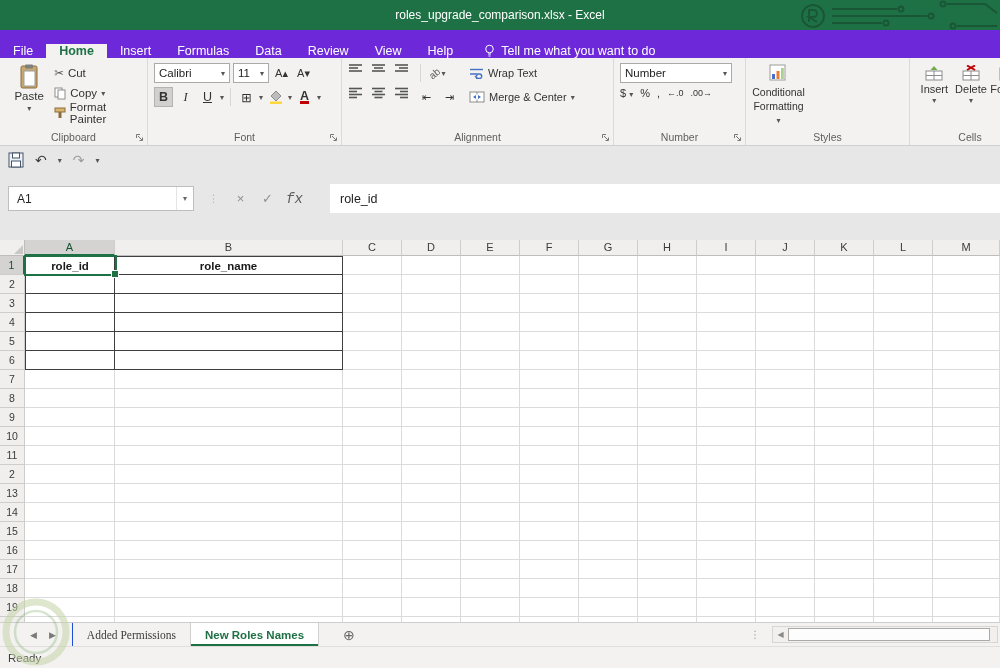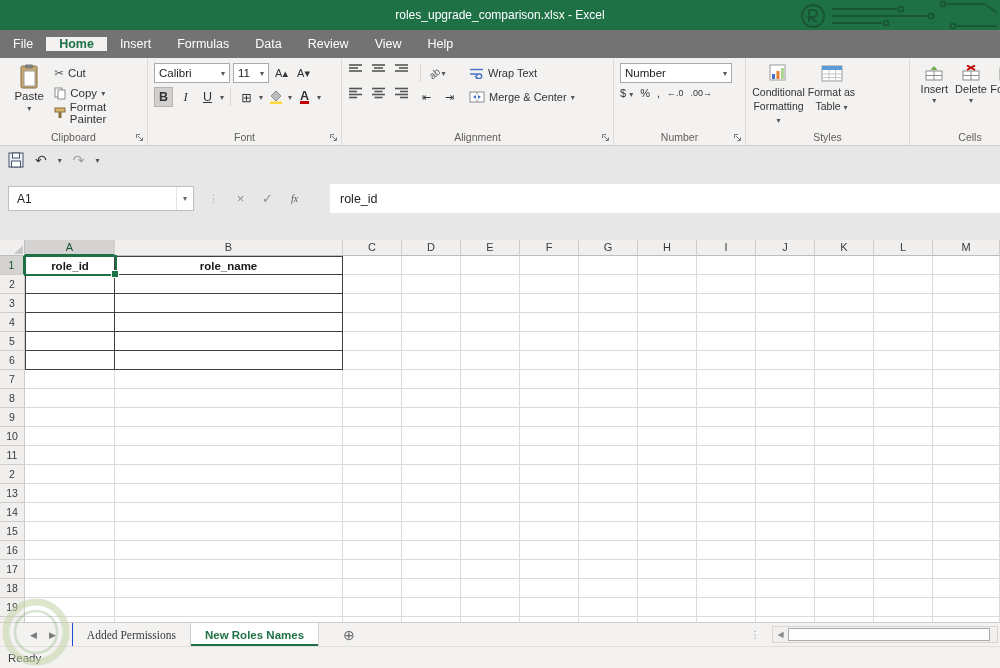--- a/index.html
+++ b/index.html
@@ -5,21 +5,21 @@
   *{box-sizing:border-box;margin:0;padding:0;}
   html,body{width:1000px;height:668px;}
   body{position:relative;overflow:hidden;background:#e7e7e7;font-family:"Liberation Sans",sans-serif;cursor:default;}
 
   
   .titlebar{position:absolute;top:0;left:0;width:100%;height:30px;background:#1e7145;}
   .title{position:absolute;top:0;left:0;width:100%;text-align:center;line-height:30px;color:#fff;font-size:12px;}
   .circuit{position:absolute;top:0;right:0;}
 
   
-  .menubar{position:absolute;top:30px;left:0;width:100%;height:28px;background:#737373;display:flex;align-items:center;}
+  .menubar{position:absolute;top:30px;left:0;width:100%;height:28px;background:#6d28d9;display:flex;align-items:flex-end;}
   .mtab{padding:0 13px;display:flex;align-items:center;color:#fff;font-size:12.5px;}
   .mtab.active{background:#f3f2f1;color:#1e7145;font-weight:bold;}
   .tellme{display:flex;align-items:center;gap:6px;color:#fff;font-size:12.5px;margin-left:18px;}
 
   
   .ribbon{position:absolute;top:58px;left:0;width:1030px;height:88px;background:#f3f2f1;border-bottom:1px solid #d0cece;display:flex;}
   .rgroup{position:relative;height:100%;border-right:1px solid #dcdad8;padding:5px 4px 17px 6px;flex:none;}
   .glabel{position:absolute;bottom:2px;left:0;right:0;text-align:center;font-size:10.5px;color:#605e5c;}
   .launcher{position:absolute;bottom:3px;right:3px;}
   .rrow{display:flex;align-items:center;gap:4px;height:20px;font-size:11.5px;color:#333;}
@@ -50,21 +50,21 @@
   .qat .glyph{font-size:14px;color:#3b3b3b;}
   .qat .disabled{color:#9d9b99;}
 
   
   .namebox{position:absolute;top:186px;left:8px;width:186px;height:25px;background:#fff;border:1px solid #bfbebd;display:flex;align-items:center;padding-left:8px;font-size:12px;color:#222;}
   .namebox .nb-dd{margin-left:auto;height:100%;display:flex;align-items:center;padding:0 6px;border-left:1px solid #e4e4e4;color:#666;font-size:8px;}
   .fbtns{position:absolute;top:186px;left:200px;height:25px;display:flex;align-items:center;}
   .fbtns>span{width:27px;text-align:center;}
   .fb-sep{color:#b5b5b5;font-size:10px;}
   .fb-x,.fb-ok{color:#8f8f8f;font-size:13px;}
-  .fb-fx{font-style:italic;font-family:Liberation Serif, serif;color:#5d5d5d;font-size:10px;}
+  .fb-fx{font-style:italic;font-family:Liberation Mono, monospace;color:#5d5d5d;font-size:14px;}
   .fcontent{position:absolute;top:184px;left:330px;right:0;height:29px;background:#fff;display:flex;align-items:center;padding-left:10px;font-size:12.5px;color:#222;}
 
   
   .grid{position:absolute;top:240px;left:0;width:100%;height:382px;background:#fff;overflow:hidden;}
   .corner{position:absolute;left:0;top:0;width:25px;height:16px;background:#f0efee;border-right:1px solid #bdbdbd;border-bottom:1px solid #bdbdbd;}
   .corner::after{content:'';position:absolute;right:1px;bottom:1px;border-left:9px solid transparent;border-bottom:9px solid #c9c8c7;}
   .col-headers{position:absolute;left:25px;top:0;height:16px;display:flex;}
   .colh{height:16px;line-height:15px;text-align:center;font-size:11px;color:#3b3b3b;background:#f0efee;border-right:1px solid #cfcdcb;border-bottom:1px solid #bdbdbd;}
   .colh.sel{background:#d4d3d2;border-bottom:2px solid #1e7145;color:#14522f;}
   .row-headers{position:absolute;left:0;top:16px;width:25px;}
@@ -123,20 +123,29 @@
 
 <div class="menubar">
   <div class="mtab">File</div>
   <div class="mtab active">Home</div>
   <div class="mtab">Insert</div>
   <div class="mtab">Formulas</div>
   <div class="mtab">Data</div>
   <div class="mtab">Review</div>
   <div class="mtab">View</div>
   <div class="mtab">Help</div>
+  <div class="tellme">
+    <svg width="11" height="14">
+        <g stroke="#fff" fill="none">
+          <circle cx="5.5" cy="5" r="3.8"></circle>
+          <path d="M4 10 h3 M4.5 12 h2"></path>
+        </g>
+      </svg>
+    <span>Tell me what you want to do</span>
+  </div>
 </div>
 
 <div class="ribbon">
 
   <div class="rgroup" style="width:148px">
     <div class="clip-wrap">
       <div class="paste-btn">
         <svg width="22" height="27">
           <rect x="3" y="3" width="16" height="22" rx="1.5" fill="#c7a871" stroke="#8a6d3b"></rect>
           <rect x="7" y="1.5" width="8" height="4" rx="1" fill="#7f7f7f"></rect>
@@ -328,32 +337,20 @@
     <div class="style-row">
       <div class="style-btn">
         <svg width="22" height="22">
             <rect x="2" y="2" width="15" height="15" fill="#fff" stroke="#9b9b9b"></rect>
             <rect x="4" y="11" width="3" height="5" fill="#4472c4"></rect>
             <rect x="8.5" y="8" width="3" height="8" fill="#ed7d31"></rect>
             <rect x="13" y="5" width="2.8" height="11" fill="#a9d18e"></rect>
           </svg>
         <span>Conditional</span>
         <span><span>Formatting</span> <span class="dd">▾</span></span>
-      </div>
-      <div class="style-btn">
-        <svg width="22" height="22">
-            <rect x="1" y="3" width="20" height="15" fill="#fff" stroke="#9b9b9b"></rect>
-            <rect x="1" y="3" width="20" height="4" fill="#5b9bd5"></rect>
-            <line x1="1" y1="11" x2="21" y2="11" stroke="#c5c5c5"></line>
-            <line x1="1" y1="14.5" x2="21" y2="14.5" stroke="#c5c5c5"></line>
-            <line x1="8" y1="7" x2="8" y2="18" stroke="#c5c5c5"></line>
-            <line x1="14.5" y1="7" x2="14.5" y2="18" stroke="#c5c5c5"></line>
-          </svg>
-        <span>Format as</span>
-        <span><span>Table</span> <span class="dd">▾</span></span>
       </div>
     </div>
     <div class="glabel">Styles</div>
   </div>
 
   <div class="rgroup" style="width:120px;border-right:none;">
     <div class="cells-row">
       <div class="cellbtn">
         <svg width="20" height="17">
             <path d="M10 1 l3.5 4 h-7 z" fill="#70ad47"></path>

